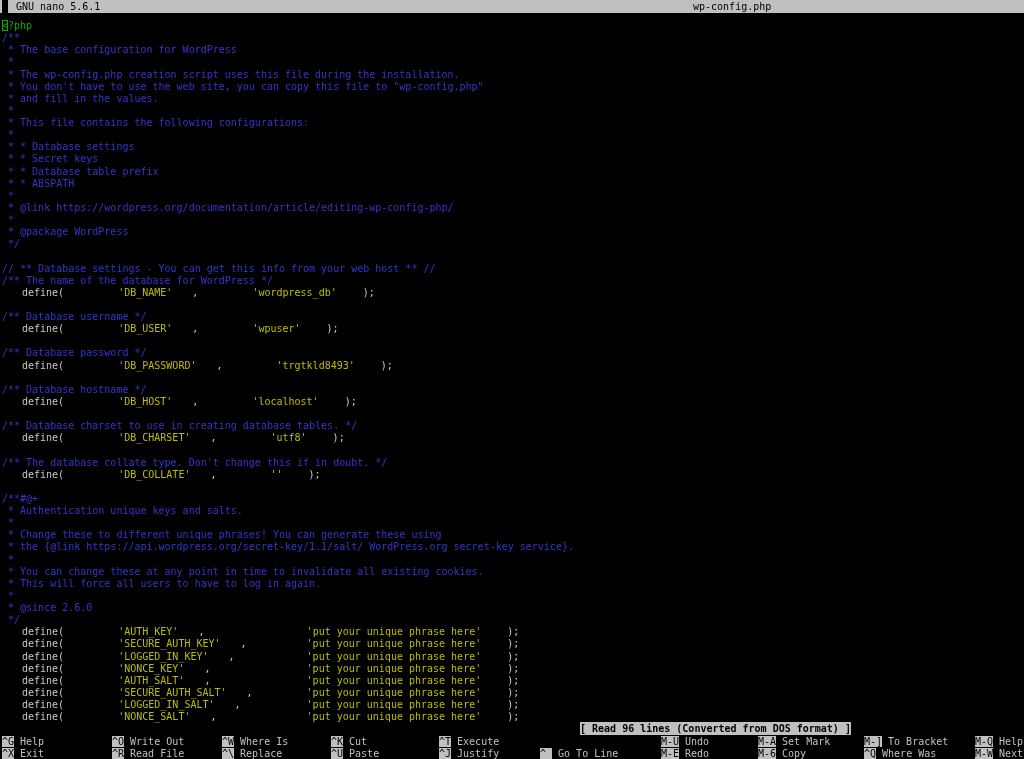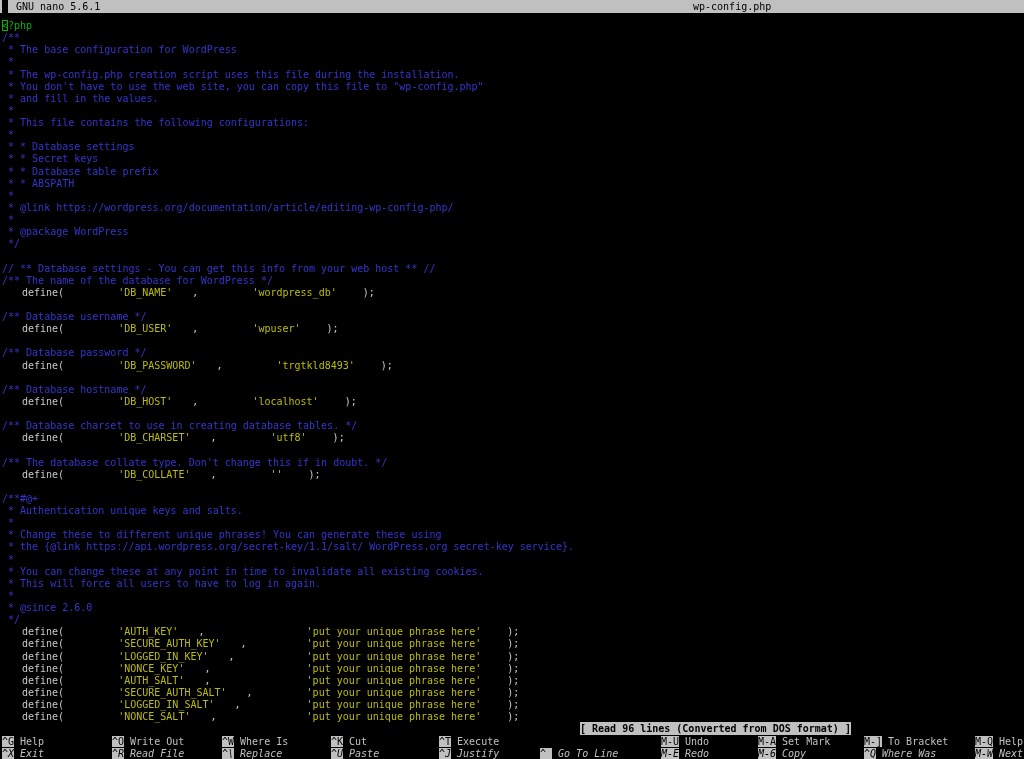--- a/index.html
+++ b/index.html
@@ -25,21 +25,21 @@
   .g   { color:var(--php); }
   .cur { color:var(--php); box-shadow: inset 0 0 0 1px var(--php); }
 
   .statusbar {
     position:absolute; left:580px; top:722px; height:13px; line-height:13px;
     background:var(--chrome); color:#000; font-weight:bold; white-space:pre;
   }
 
   .footer-row { position:absolute; left:0; width:900px; height:12px; line-height:12px; }
   .footer-row.r1 { top:736px; }
-  .footer-row.r2 { top:748px;font-style:italic; }
+  .footer-row.r2 { top:748px; }
   .sc  { position:absolute; top:0; white-space:pre; }
   .sc .key { background:var(--chrome); color:#000; }
   .sc .lbl { color:var(--chrome); padding-left:6px; }
 </style>
 </head>
 <body>
 
 <div class="titlebar">
   <span class="corner"></span>
   <span class="app"> GNU nano 5.6.1</span>

